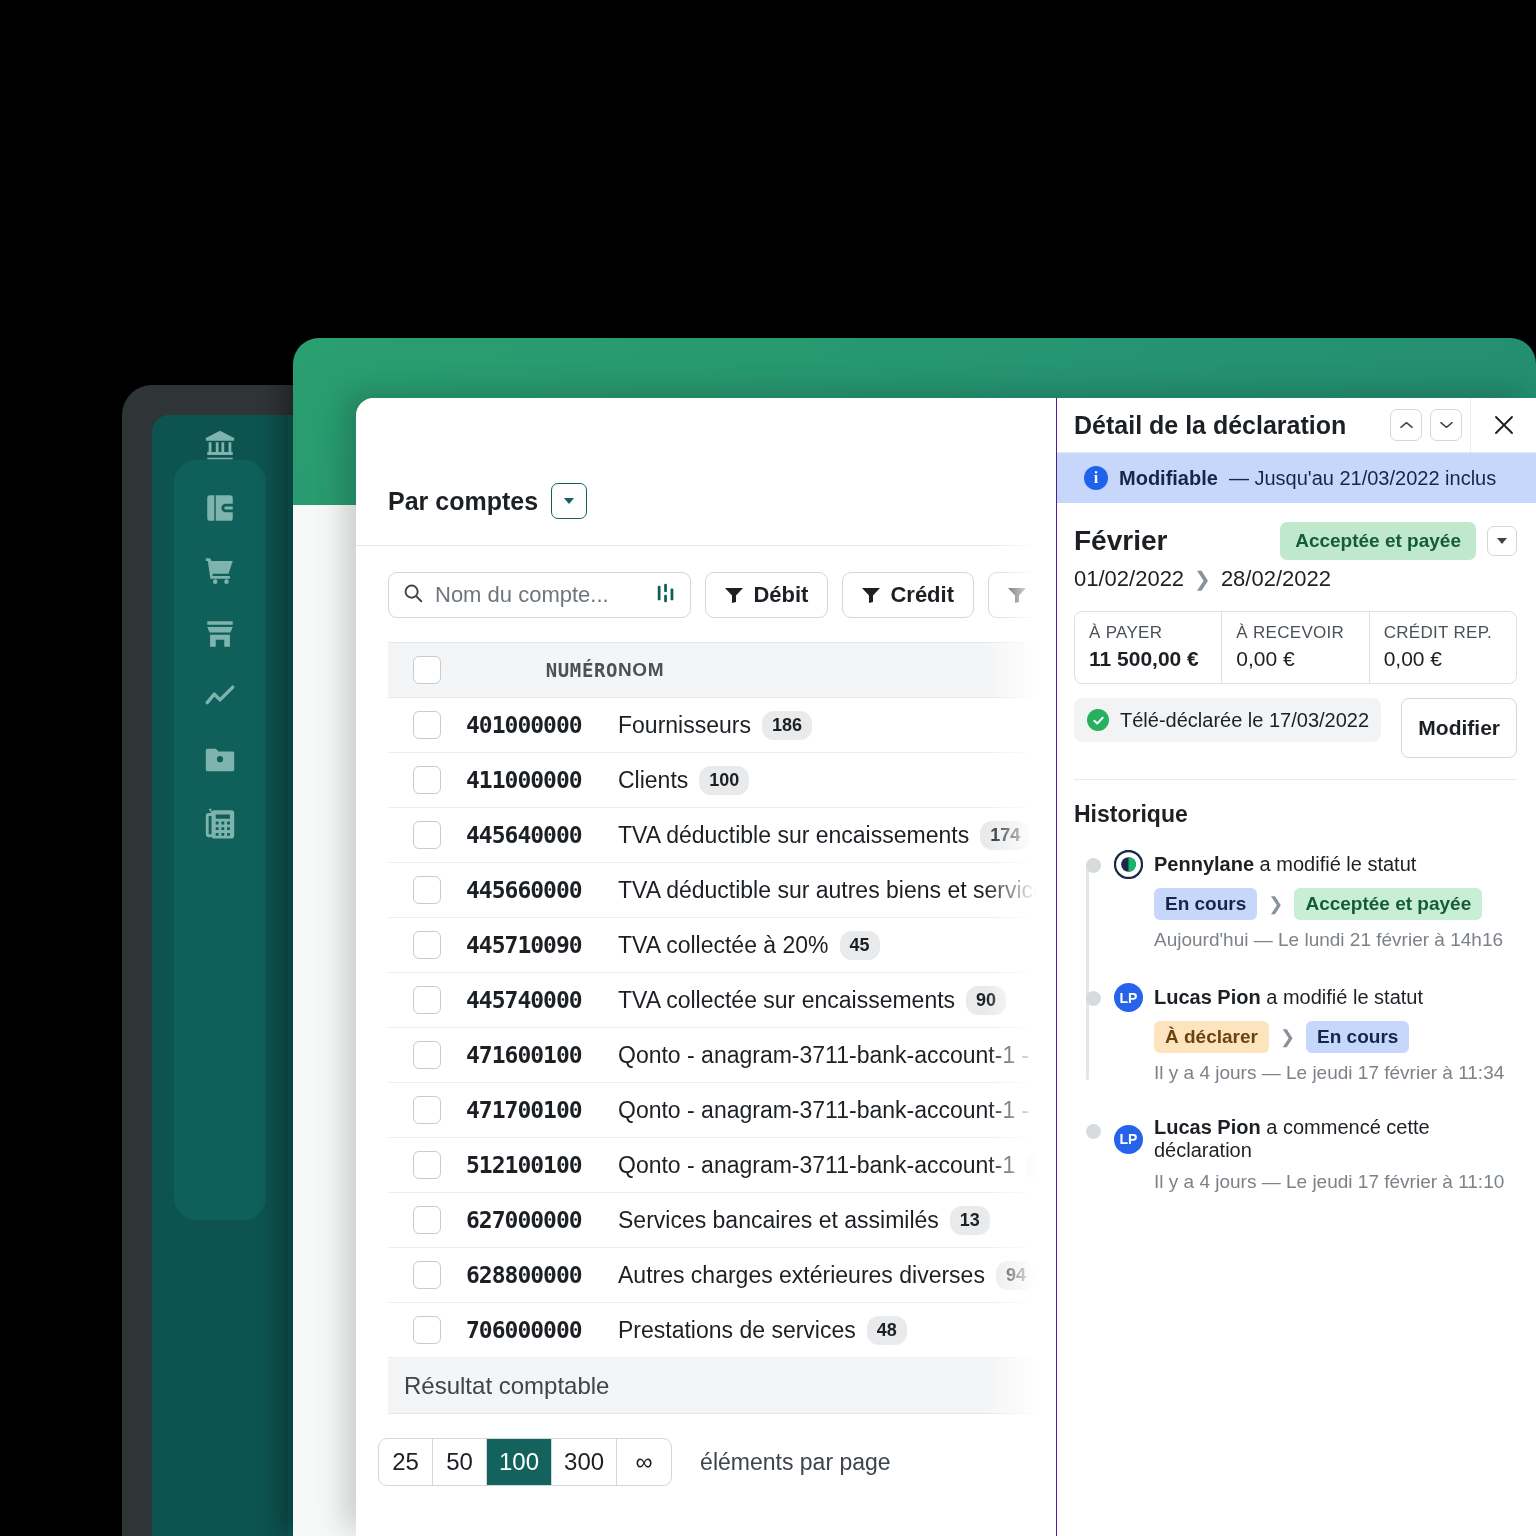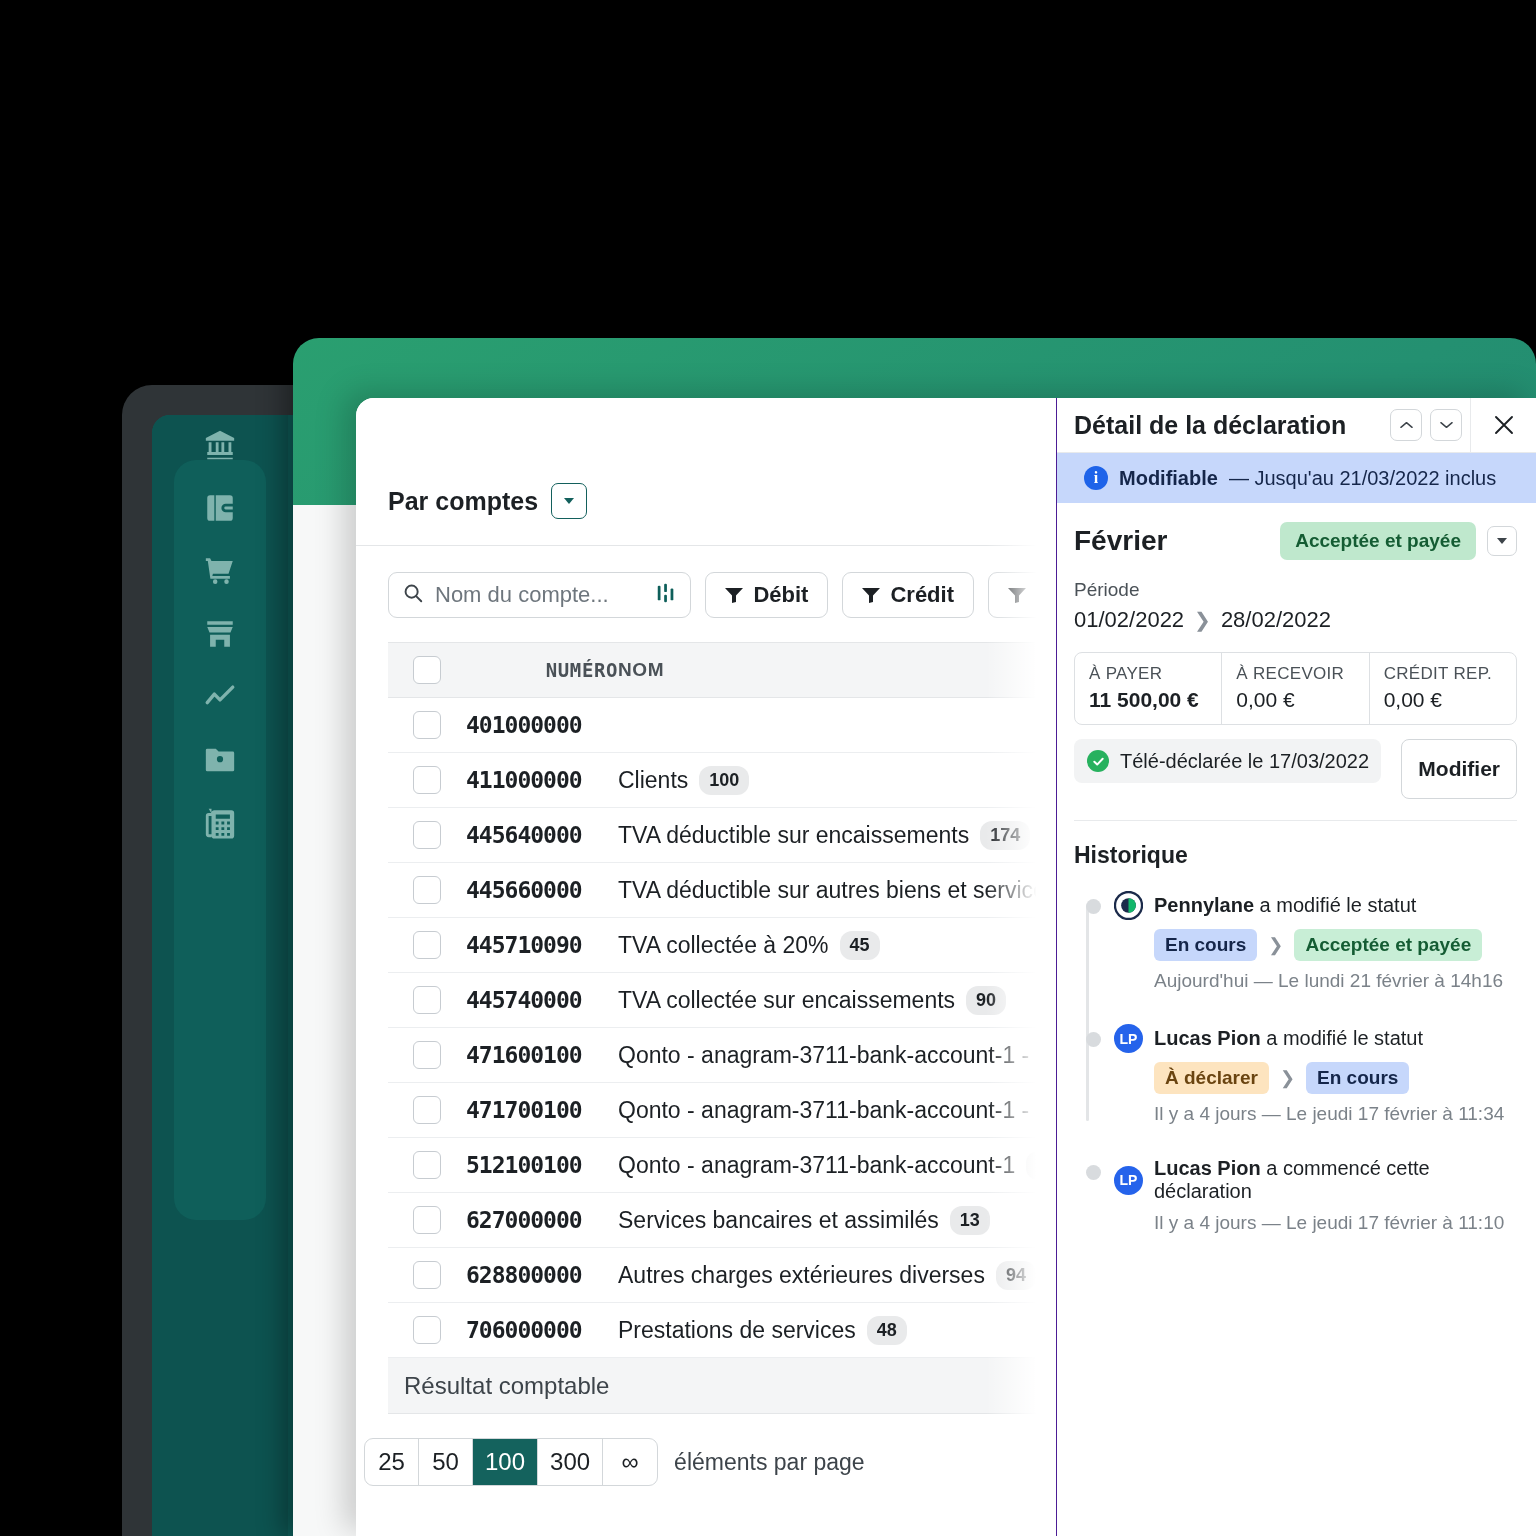--- a/index.html
+++ b/index.html
@@ -152,21 +152,21 @@
     background: #e9eaeb; color: #1c2024;
     font-size: 18px; font-weight: 700;
     padding: 4px 10px; border-radius: 12px; flex: none;
   }
   .tbl-foot {
     display: flex; align-items: center; height: 56px;
     background: #f4f5f6; border-bottom: 1px solid #e4e6e8;
     padding-left: 16px; font-size: 24px; color: #3d444a;
   }
 
-  .pager { display: flex; align-items: center; gap: 16px; padding: 24px 0 0 8px; }
+  .pager { display: flex; align-items: center; gap: 28px; padding: 24px 0 0 22px; }
   .seg {
     display: flex; border: 1.4px solid #d3d7da; border-radius: 9px; overflow: hidden; background: #fff;
   }
   .seg > div {
     min-width: 54px; height: 46px;
     display: flex; align-items: center; justify-content: center;
     font-size: 24px; color: #1c2024; font-weight: 400;
     border-right: 1.4px solid #d3d7da; padding: 0 12px;
   }
   .seg > div:last-child { border-right: none; }
@@ -442,20 +442,24 @@
           <div class="c-num th">NUMÉRO</div>
           <div class="c-nom th">NOM</div>
         </div>
 
         <div id="rows-host">
             <div class="tbl-row">
               <div class="c-check">
                 <div class="cbox"></div>
               </div>
               <div class="c-num">401000000</div>
+              <div class="c-nom">
+                <span class="txt no-wrap">Fournisseurs</span>
+                <span class="count-chip">186</span>
+              </div>
             </div>
             <div class="tbl-row">
               <div class="c-check">
                 <div class="cbox"></div>
               </div>
               <div class="c-num">411000000</div>
               <div class="c-nom">
                 <span class="txt no-wrap">Clients</span>
                 <span class="count-chip">100</span>
               </div>
@@ -606,21 +610,20 @@
       <div class="dp-body">
 
         <div class="month-row">
           <div class="month">Février</div>
           <div class="status-chip">Acceptée et payée</div>
           <div class="sq-caret">
             <span class="caret"></span>
           </div>
         </div>
 
-        <div class="lbl-small">Période</div>
         <div class="period-row">
           <span>01/02/2022</span>
           <span class="period-arrow">❯</span>
           <span>28/02/2022</span>
         </div>
 
         <div class="amount-box" id="amounts-host">
             <div class="amount-cell">
               <div class="amount-cap">À PAYER</div>
               <div class="amount-val b">11 500,00 €</div>

